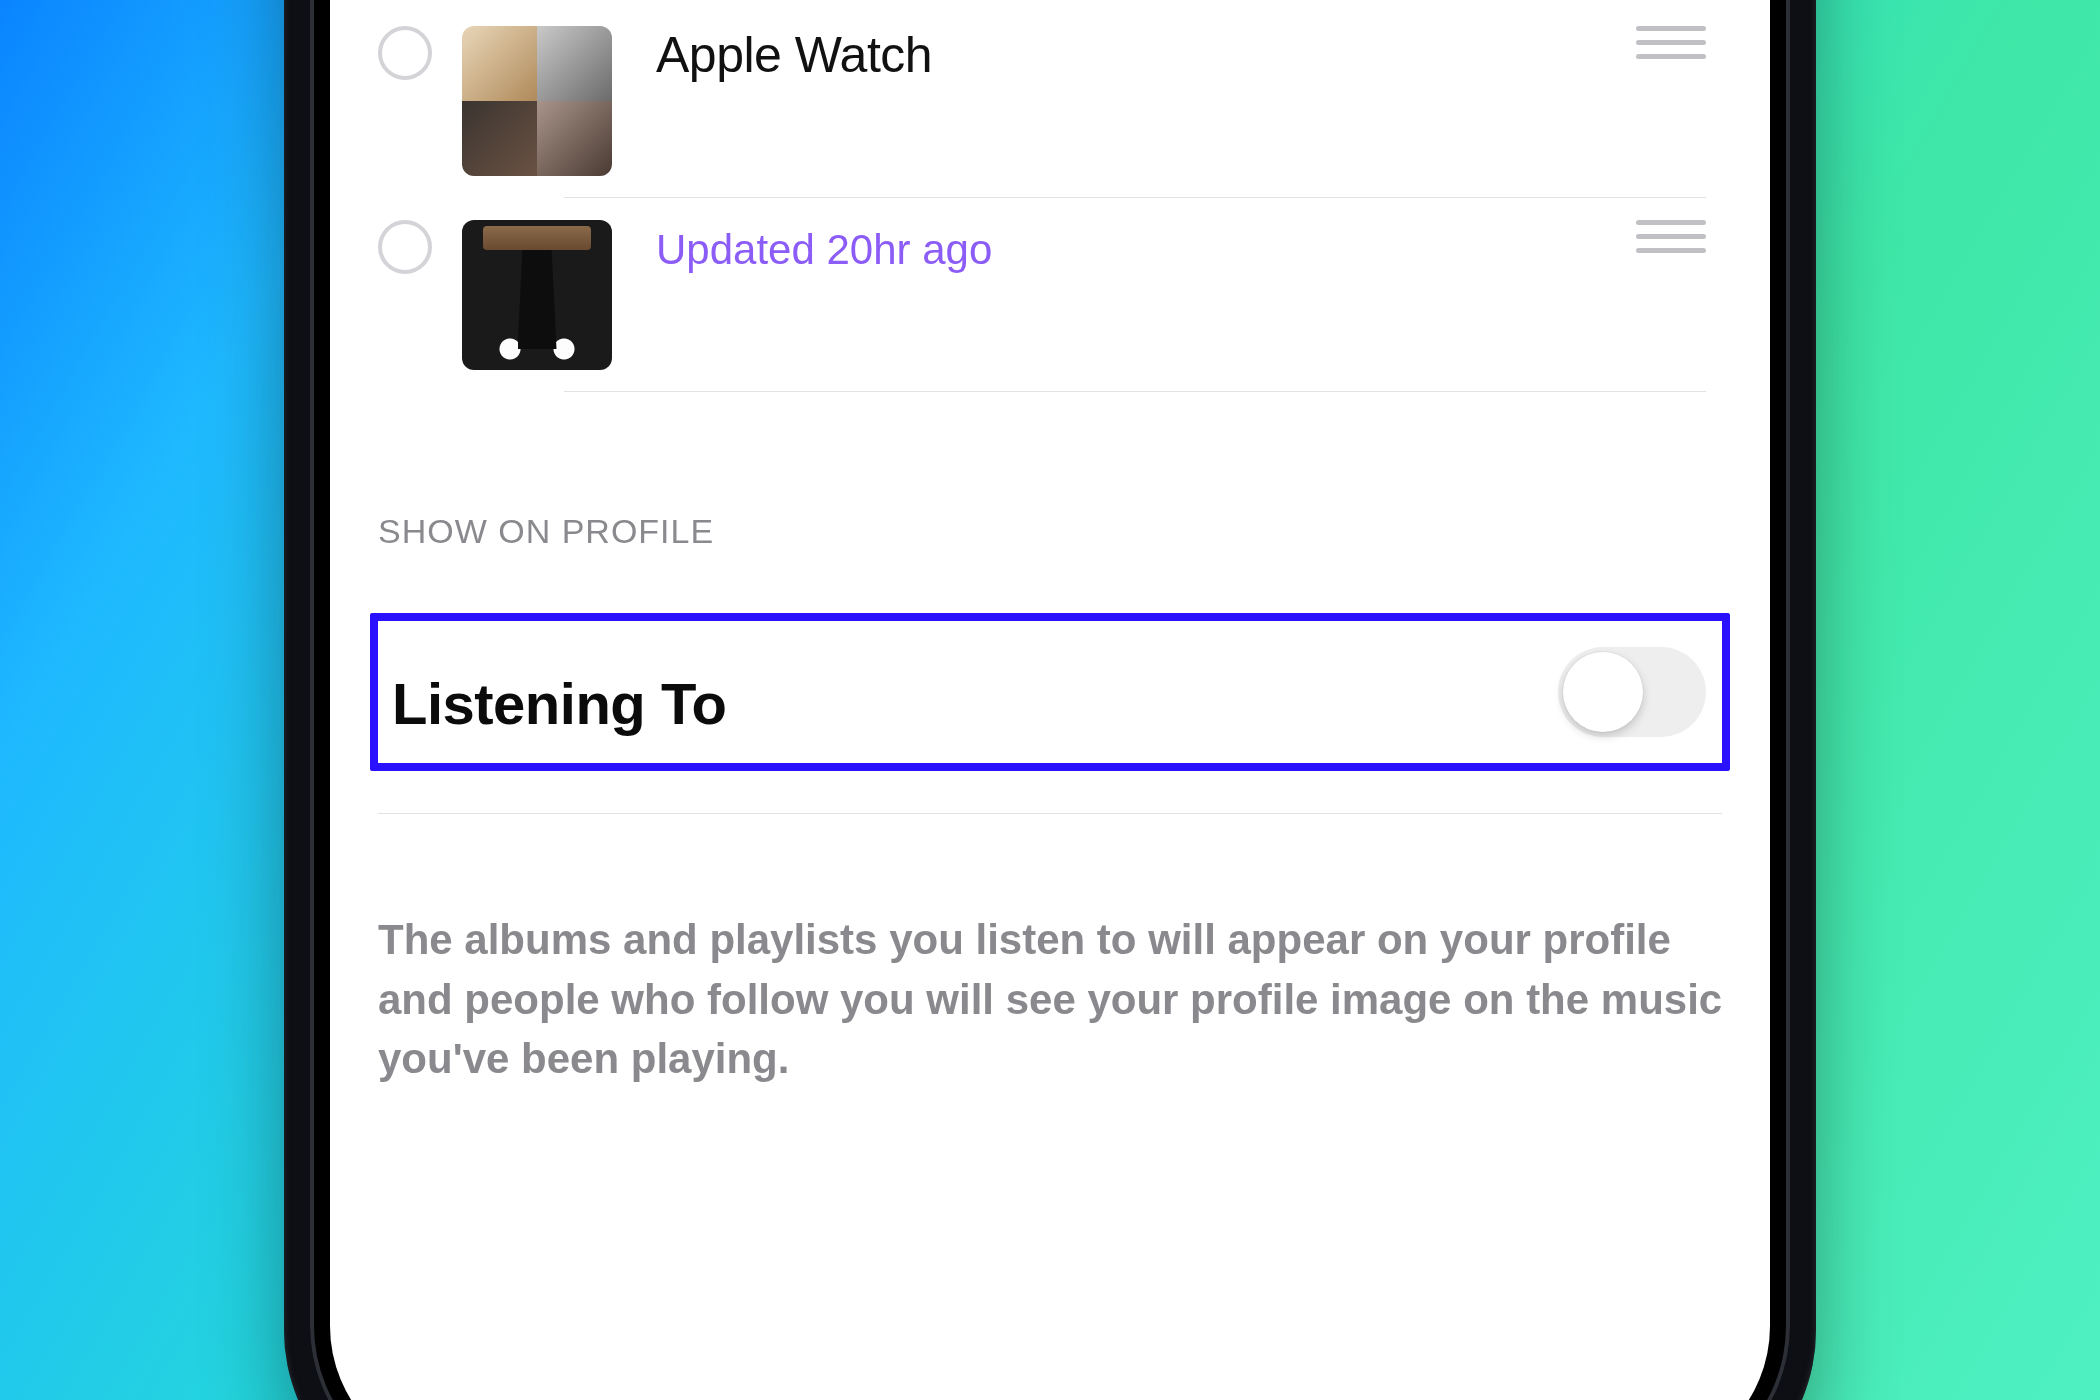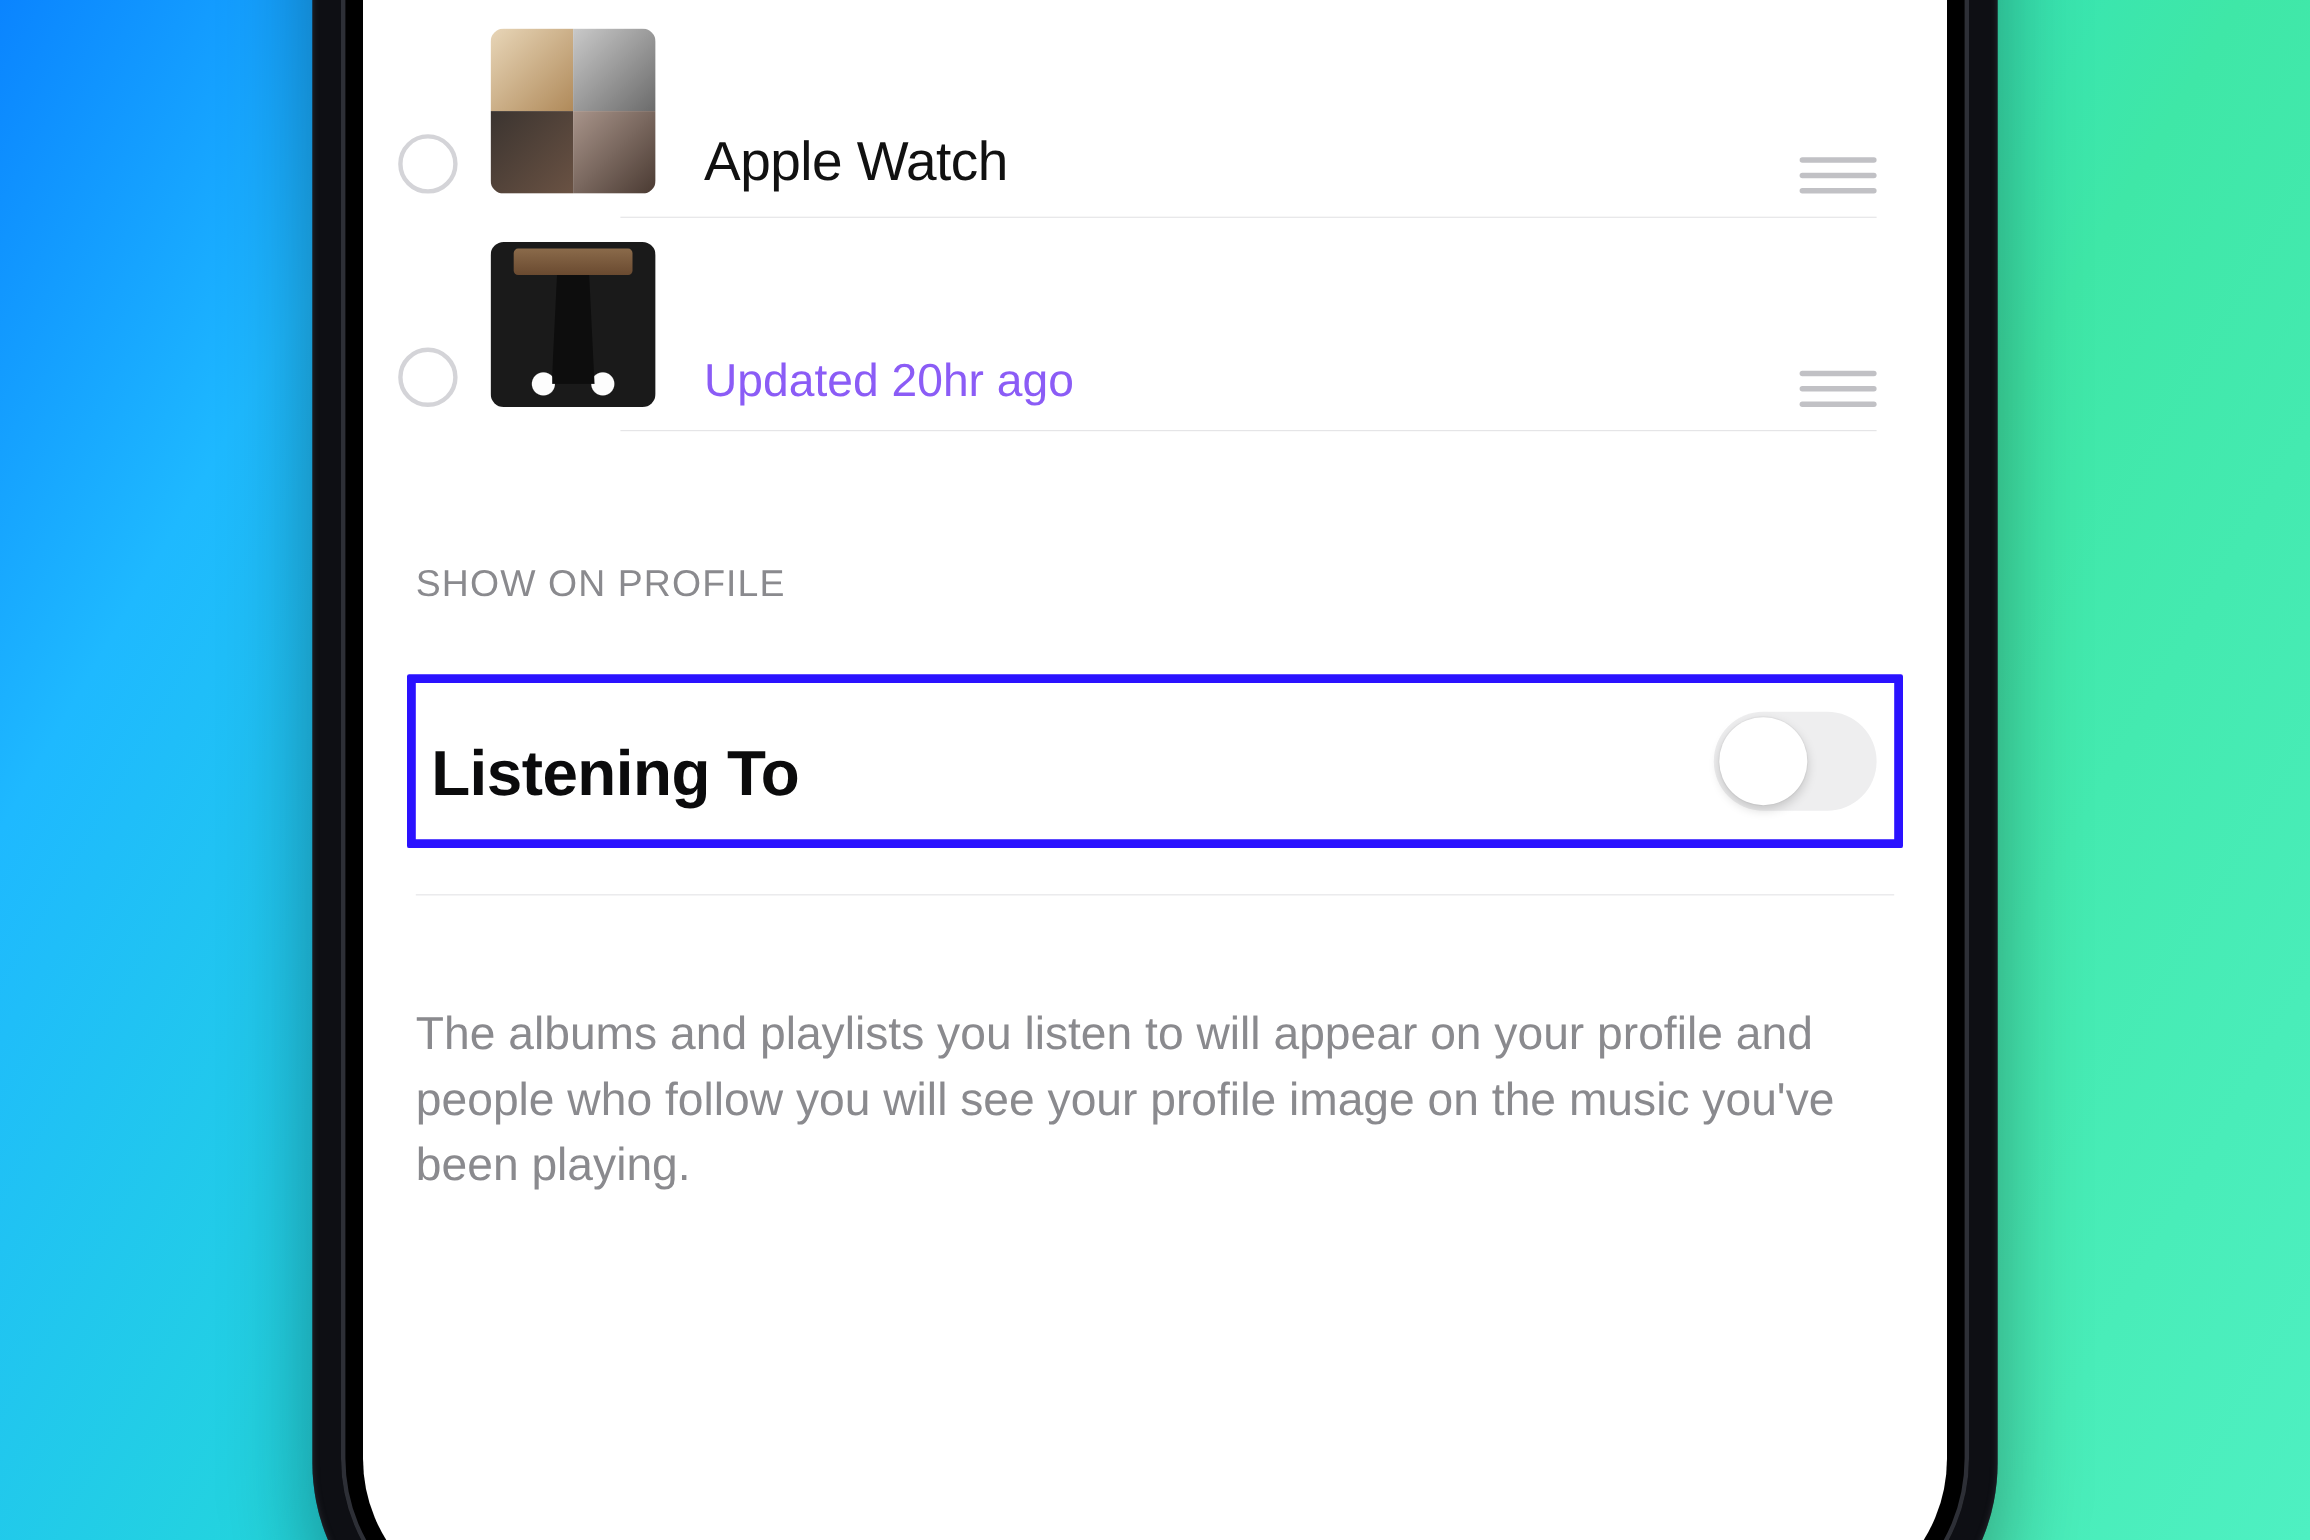--- a/index.html
+++ b/index.html
@@ -48,22 +48,22 @@
   .content {
     position: absolute;
     left: 0; right:0;
     top: 520px;  
     padding: 0;
   }
 
   
   .row {
     display: flex;
-    align-items: flex-end;
-    padding: 22px 64px 22px 32px;
+    align-items: flex-start;
+    padding: 22px 64px 22px 48px;
     position: relative;
   }
   .row .sep {
     position: absolute;
     left: 234px;
     right: 64px;
     bottom: 0;
     height: 1px;
     background: #e3e3e5;
   }
@@ -194,21 +194,21 @@
     background:#e3e3e5;
     margin: 42px 48px 0 48px;
   }
 
   
   .desc {
     font-size: 42px;
     line-height: 1.42;
     color: #8a8a8e;
     padding: 96px 32px 0 48px;
-    font-weight: 400;
+    font-weight: 700;
   }
 </style>
 </head>
 <body>
 
 <div class="phone">
   <div class="phone-inner">
     <div class="screen">
 
       <div class="content">

